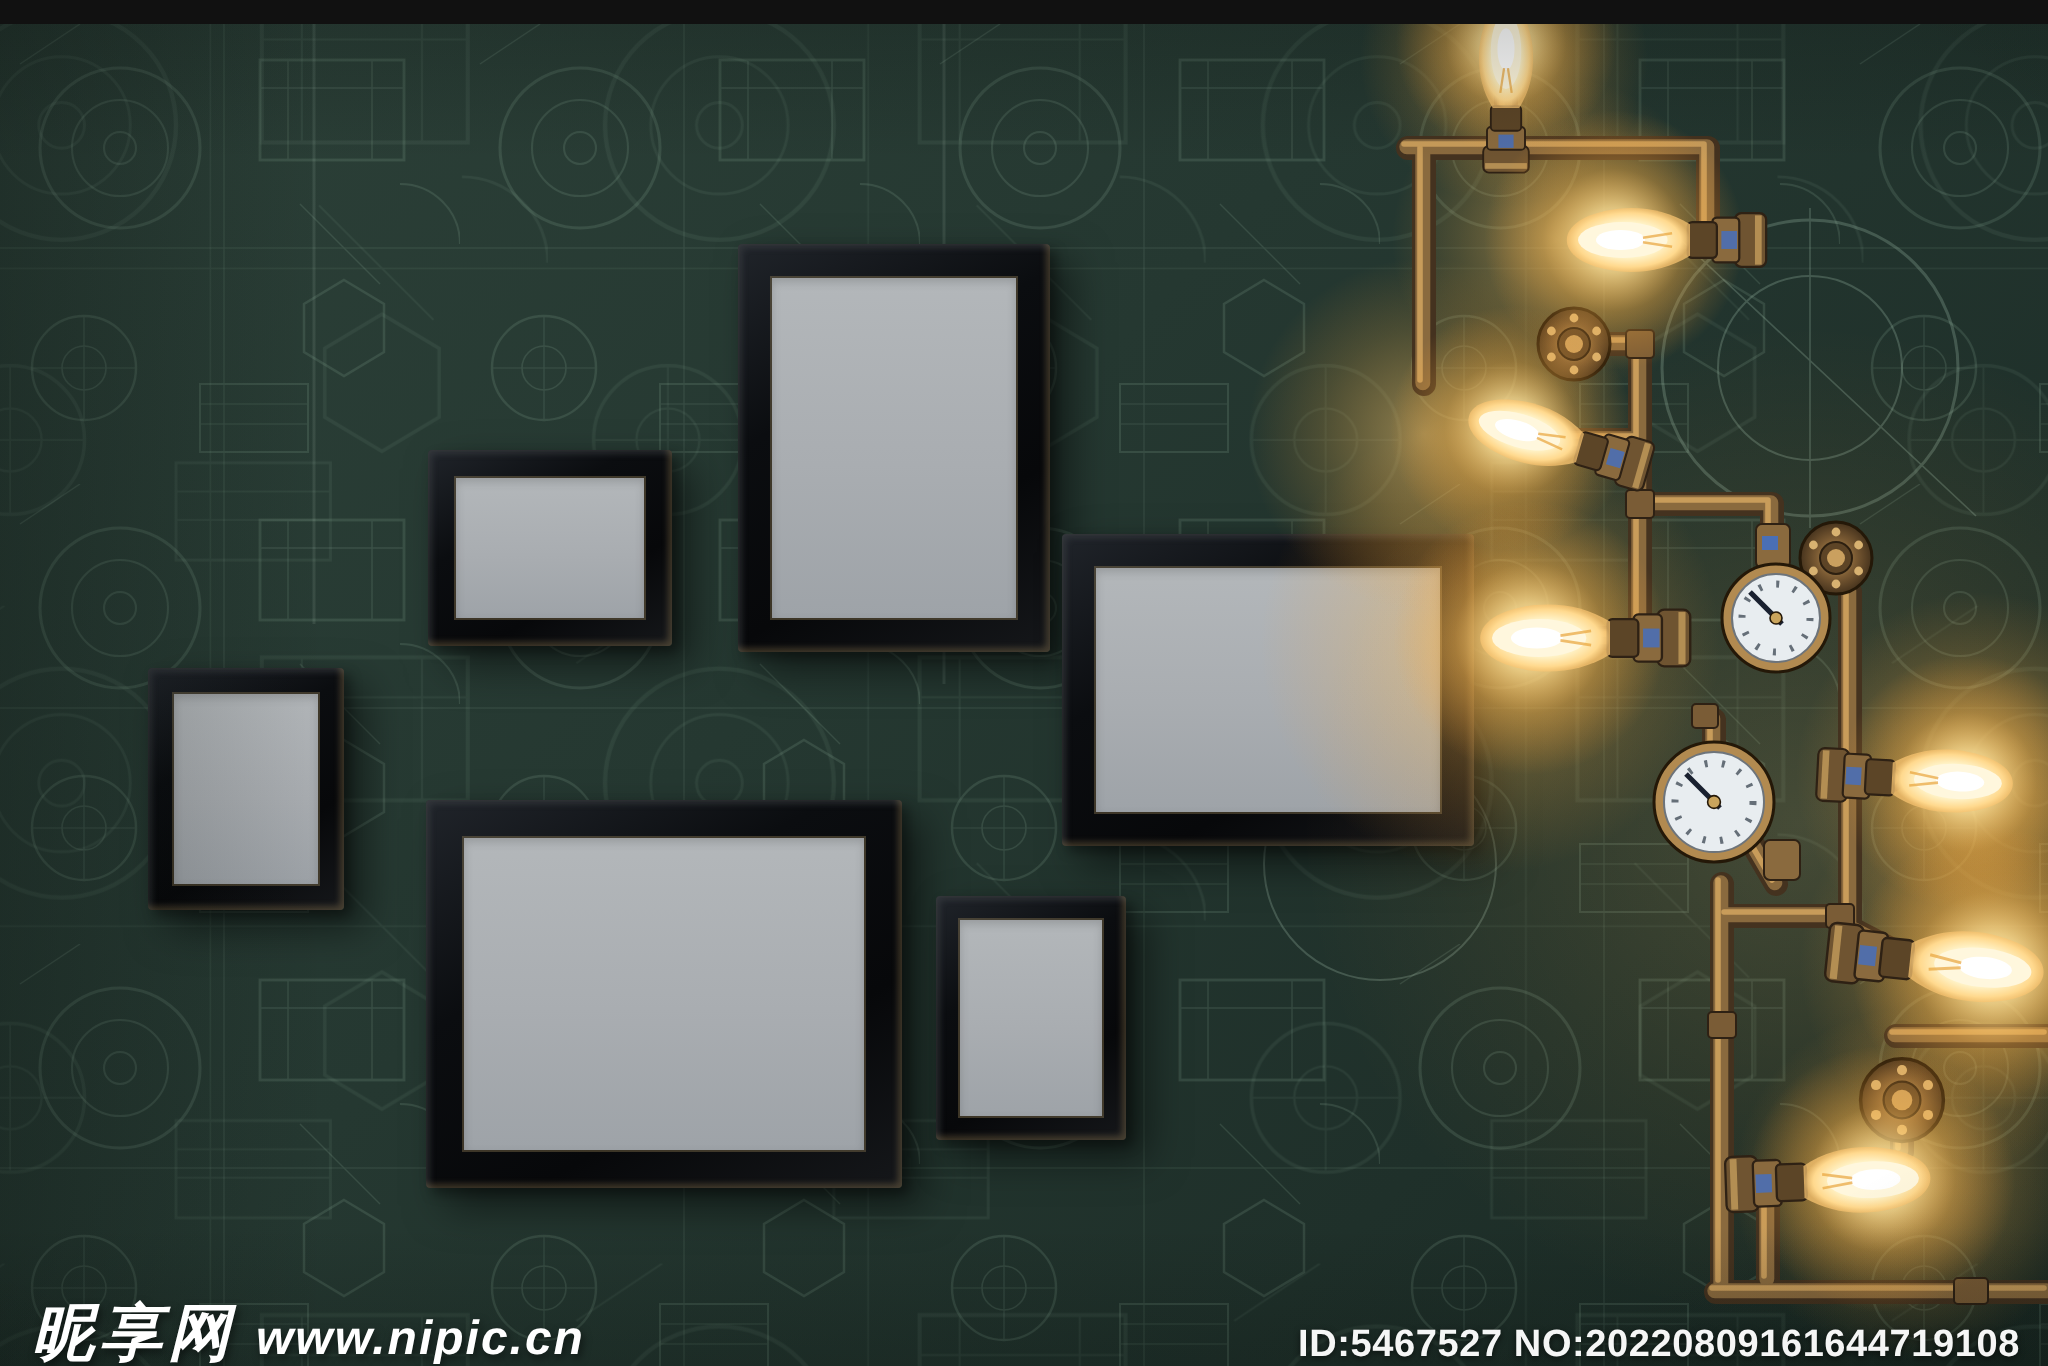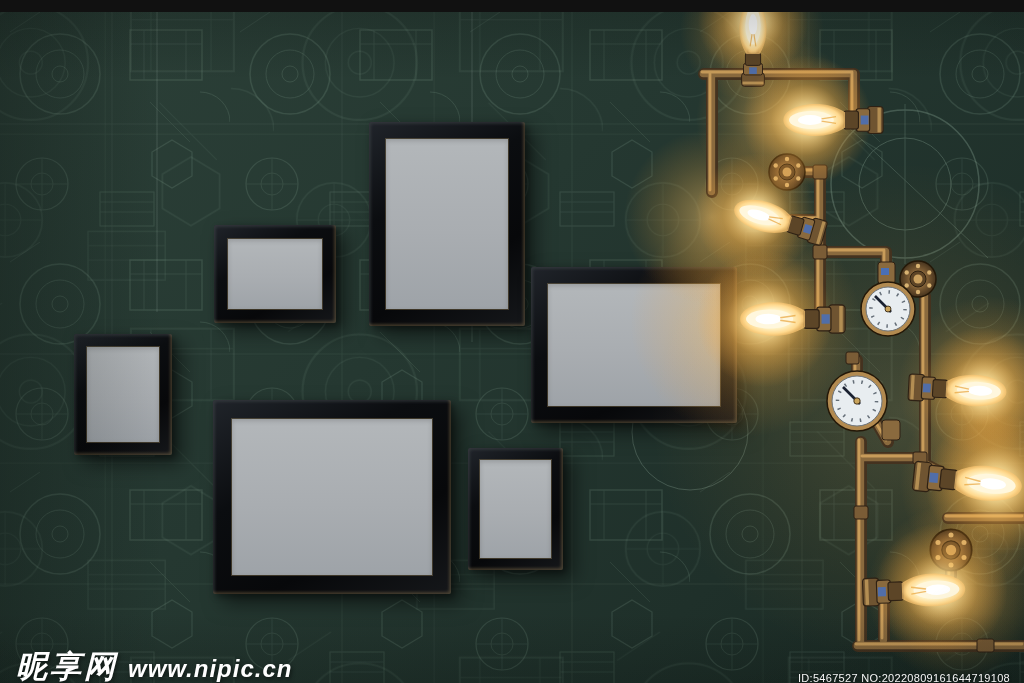--- a/index.html
+++ b/index.html
@@ -17,22 +17,22 @@
   .pframe{position:absolute;border-radius:2px;
       background:linear-gradient(150deg,#20242a 0%,#0b0d10 35%,#07080a 68%,#15171a 100%);
       box-shadow:10px 9px 20px rgba(0,0,0,.5),3px 3px 6px rgba(0,0,0,.35),
                  inset -2px -2px 3px rgba(200,170,110,.28),inset 2px 2px 3px rgba(70,75,80,.45);}
   .pmat{position:absolute;background:linear-gradient(180deg,#b3b7ba 0%,#a9adb1 55%,#9ea3a8 100%);
       box-shadow:0 0 0 1px rgba(175,148,98,.32), inset 0 2px 5px rgba(0,0,0,.16);}
   .wm-left{position:absolute;left:16px;bottom:7px;color:#fff;font-style:italic;font-weight:bold;
       text-shadow:1px 2px 4px rgba(0,0,0,.55);white-space:nowrap;}
   .wm-left .site{font-size:31px;letter-spacing:3px;}
   .wm-left .url{font-size:24px;margin-left:10px;letter-spacing:1px;}
-  .wm-right{position:absolute;right:14px;bottom:11px;font-size:11px;color:rgba(255,255,255,.96);
-      text-shadow:0 1px 3px rgba(0,0,0,.6);letter-spacing:.3px;}
+  .wm-right{position:absolute;right:14px;bottom:11px;font-size:19px;color:rgba(255,255,255,.96);
+      text-shadow:0 1px 3px rgba(0,0,0,.6);letter-spacing:.3px;font-weight:bold;}
   svg{display:block;}
 </style>
 </head>
 <body>
 
 <div class="stage">
 
   <svg class="layer" width="1024" height="683" viewBox="0 0 1024 683">
     <defs>
       <pattern id="bp" width="230" height="230" patternUnits="userSpaceOnUse">

